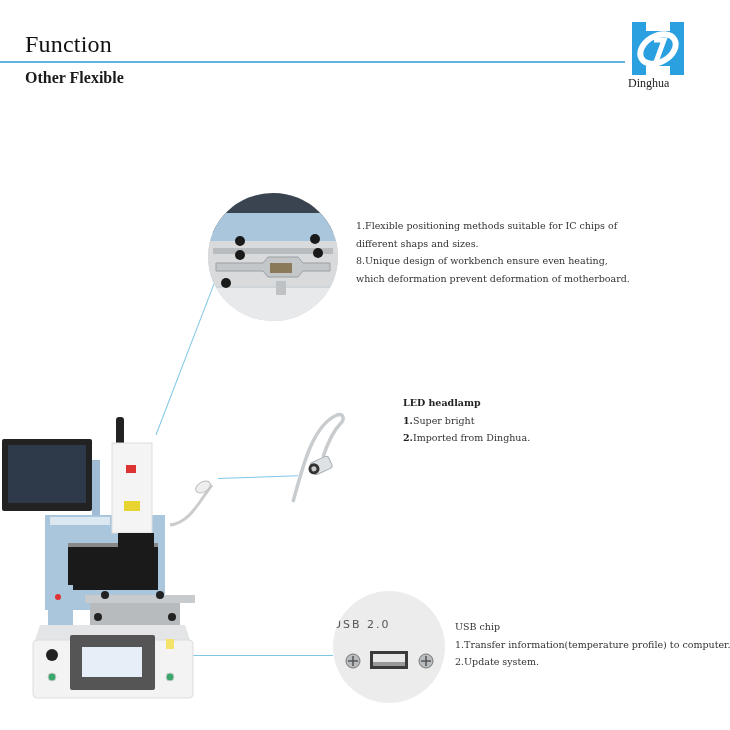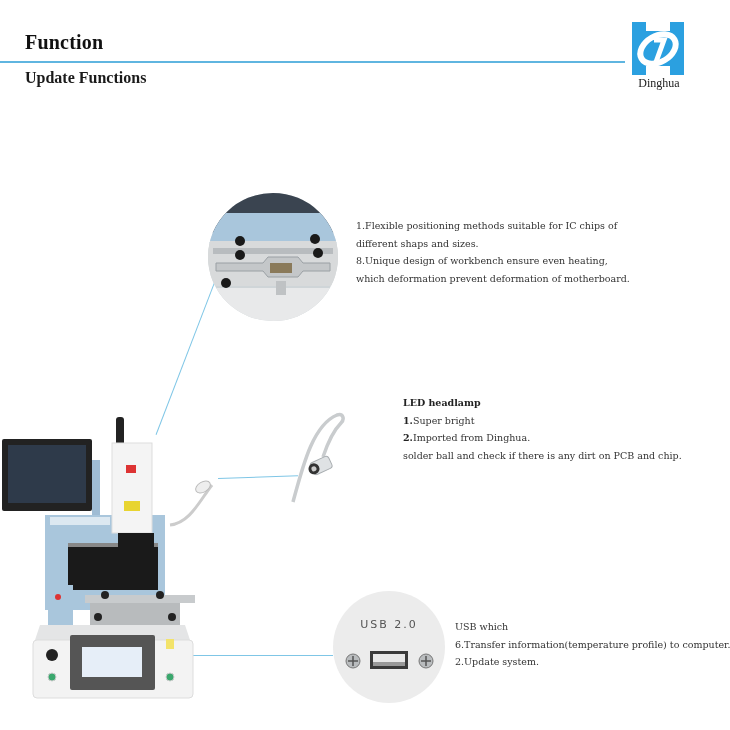--- a/index.html
+++ b/index.html
@@ -1,36 +1,36 @@
 <!DOCTYPE html>
 <html><head>
 <meta charset="utf-8">
 <style>
   html, body { margin:0; padding:0; background:#ffffff; }
   body { width:730px; height:730px; position:relative; overflow:hidden; font-family:"Liberation Serif", serif; color:#222; }
   .abs { position:absolute; }
-  .title { left:25px; top:31px; font-size:20px; font-weight:bold; color:#111; letter-spacing:0.2px; }
+  .title { left:25px; top:31px; font-size:24px; font-weight:normal; color:#111; letter-spacing:0.2px; }
   .subtitle { left:25px; top:69px; font-size:16px; font-weight:bold; color:#1a1a1a; }
   .rule { left:0; top:61px; width:625px; height:2px; background:#5fb5e0; }
   .logo { left:632px; top:22px; width:52px; height:53px; }
-  .logo-text { left:628px; top:76px; width:62px; text-align:center; font-size:12px; color:#222; }
+  .logo-text { left:628px; top:76px; width:62px; text-align:left; font-size:12px; color:#222; }
   .desc { font-family:"DejaVu Serif", serif; font-size:9.5px; line-height:17.5px; color:#333; white-space:nowrap; }
   .desc b { color:#222; }
   .circle { border-radius:50%; overflow:hidden; }
   .pcb-circle { left:208px; top:193px; width:130px; height:128px; background:#cfd5d8; }
   .usb-circle { left:333px; top:591px; width:112px; height:112px; background:#ececec; }
-  .usb-label { left:0; top:27px; width:112px; text-align:center; font-family:"DejaVu Sans", sans-serif; font-size:11px; color:#555; letter-spacing:2px; }
+  .usb-label { left:0; top:27px; width:112px; font-family:"DejaVu Sans", sans-serif; font-size:11px; color:#555; letter-spacing:2px; }
   .line { background:#7fc6e6; height:1px; transform-origin:0 0; }
 </style>
 </head>
 <body>
 
 <div class="abs title">Function</div>
 <div class="abs rule"></div>
-<div class="abs subtitle">Update Functions</div>
+<div class="abs subtitle">Other Flexible</div>
 
 <div class="abs logo">
   <svg width="52" height="53" viewBox="0 0 52 53">
     <rect x="0" y="0" width="52" height="53" fill="#2ba0e0"></rect>
     <rect x="14" y="0" width="24" height="9" fill="#fff"></rect>
     <rect x="14" y="44" width="24" height="9" fill="#fff"></rect>
     <ellipse cx="26" cy="27" rx="19" ry="13" fill="none" stroke="#fff" stroke-width="6" transform="rotate(-30 26 27)"></ellipse>
     <path d="M22 18 L32 18 L24 40" fill="none" stroke="#fff" stroke-width="5"></path>
   </svg>
 </div>
@@ -71,38 +71,37 @@
       <rect x="26" y="54" width="20" height="13" rx="3" fill="#dfe2e4" stroke="#a8adb0"></rect>
       <circle cx="28" cy="60.5" r="5.5" fill="#333"></circle>
       <circle cx="28" cy="60.5" r="2.5" fill="#ccc"></circle>
     </g>
   </svg>
 </div>
 <div class="abs desc" style="left:390px; top:394px;margin-left:13px;">
   <div><b>LED headlamp</b></div>
   <div><b>1.</b><span>Super bright</span></div>
   <div><b>2.</b><span>Imported from Dinghua.</span></div>
-  <div>solder ball and check if there is any dirt on PCB and chip.</div>
 </div>
 
 <div class="abs circle usb-circle">
   <div class="abs usb-label">USB 2.0</div>
   <svg class="abs" style="left:0; top:55px;" width="112" height="30" viewBox="0 0 112 30">
     <circle cx="20" cy="15" r="7" fill="#b9bcbe" stroke="#777"></circle>
     <path d="M15 15 L25 15 M20 10 L20 20" stroke="#555" stroke-width="1.5"></path>
     <circle cx="93" cy="15" r="7" fill="#b9bcbe" stroke="#777"></circle>
     <path d="M88 15 L98 15 M93 10 L93 20" stroke="#555" stroke-width="1.5"></path>
     <rect x="37" y="5" width="38" height="18" fill="#3a3a3a"></rect>
     <rect x="40" y="8" width="32" height="8" fill="#e8e8e8"></rect>
     <rect x="40" y="16" width="32" height="4" fill="#999"></rect>
   </svg>
 </div>
 <div class="abs desc" style="left:455px; top:618px;">
-  <div>USB which</div>
-  <div>6.Transfer information(temperature profile) to computer.</div>
+  <div>USB chip</div>
+  <div>1.Transfer information(temperature profile) to computer.</div>
   <div>2.Update system.</div>
 </div>
 
 <div class="abs" style="left:0; top:415px; width:230px; height:290px;">
   <svg width="230" height="290" viewBox="0 0 230 290">
 
     <rect x="2" y="24" width="90" height="72" fill="#222" rx="2"></rect>
     <rect x="8" y="30" width="78" height="58" fill="#2e3a4a"></rect>
     <rect x="92" y="45" width="8" height="65" fill="#9fbcd4"></rect>
 

